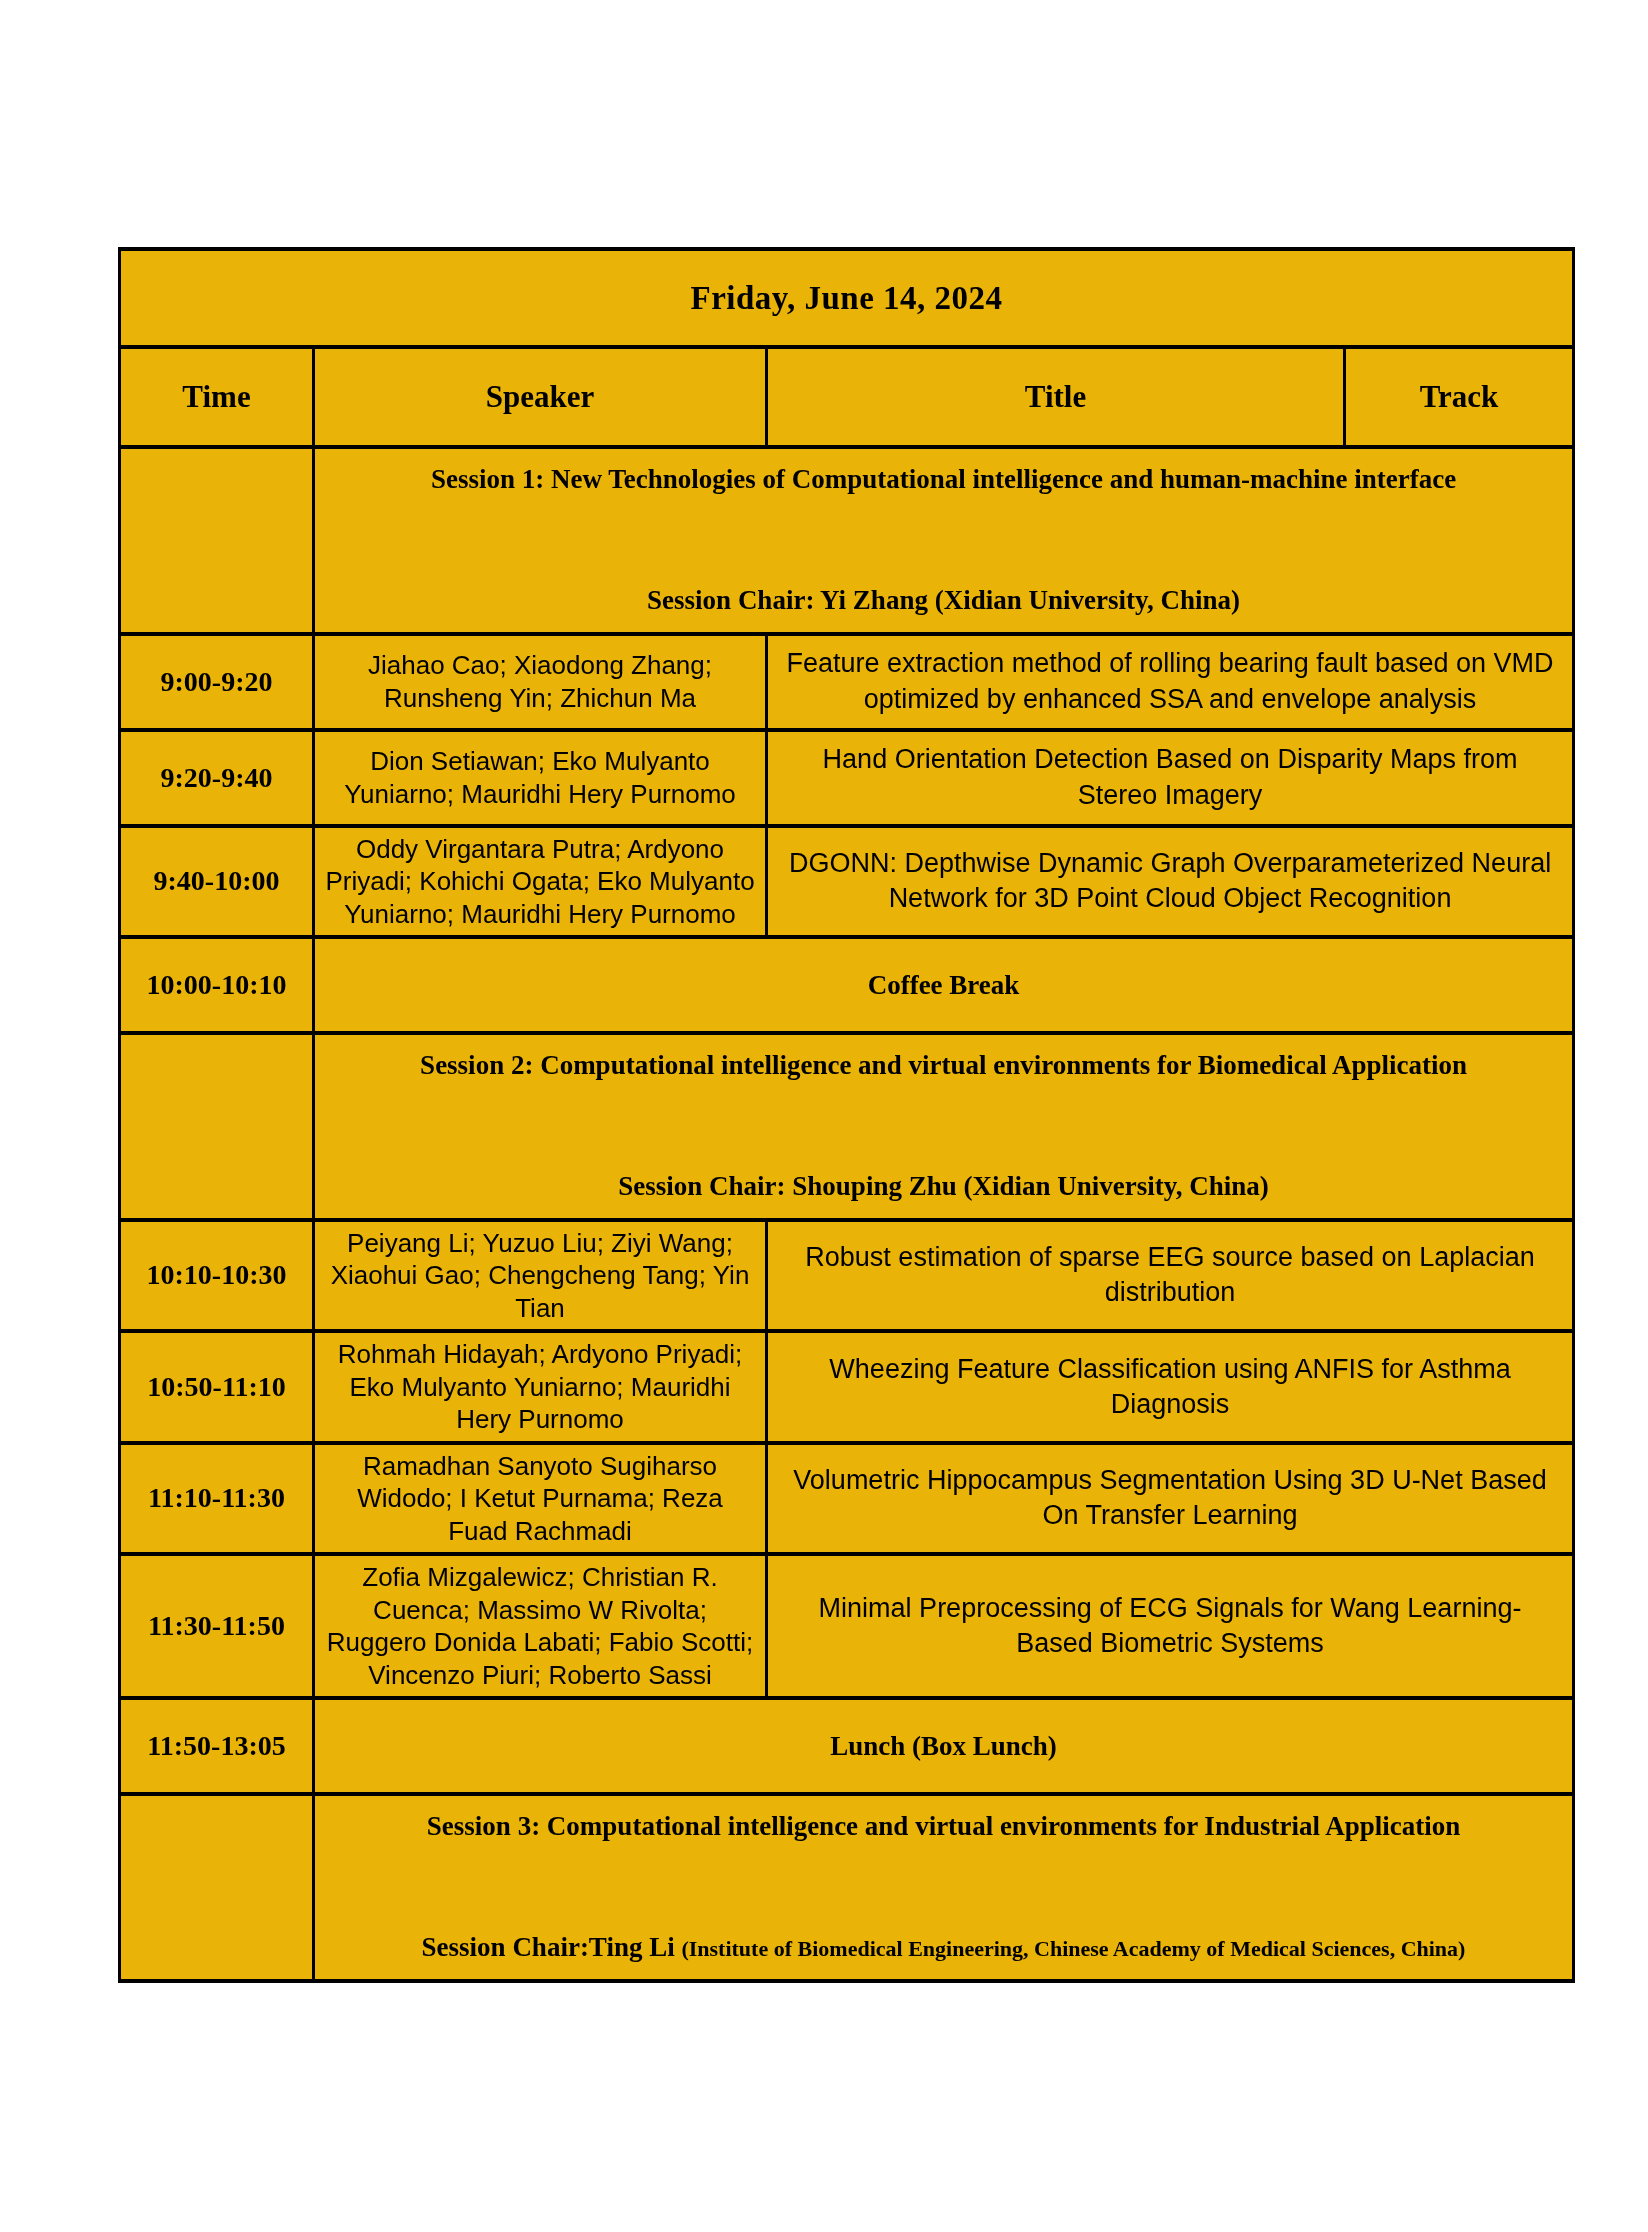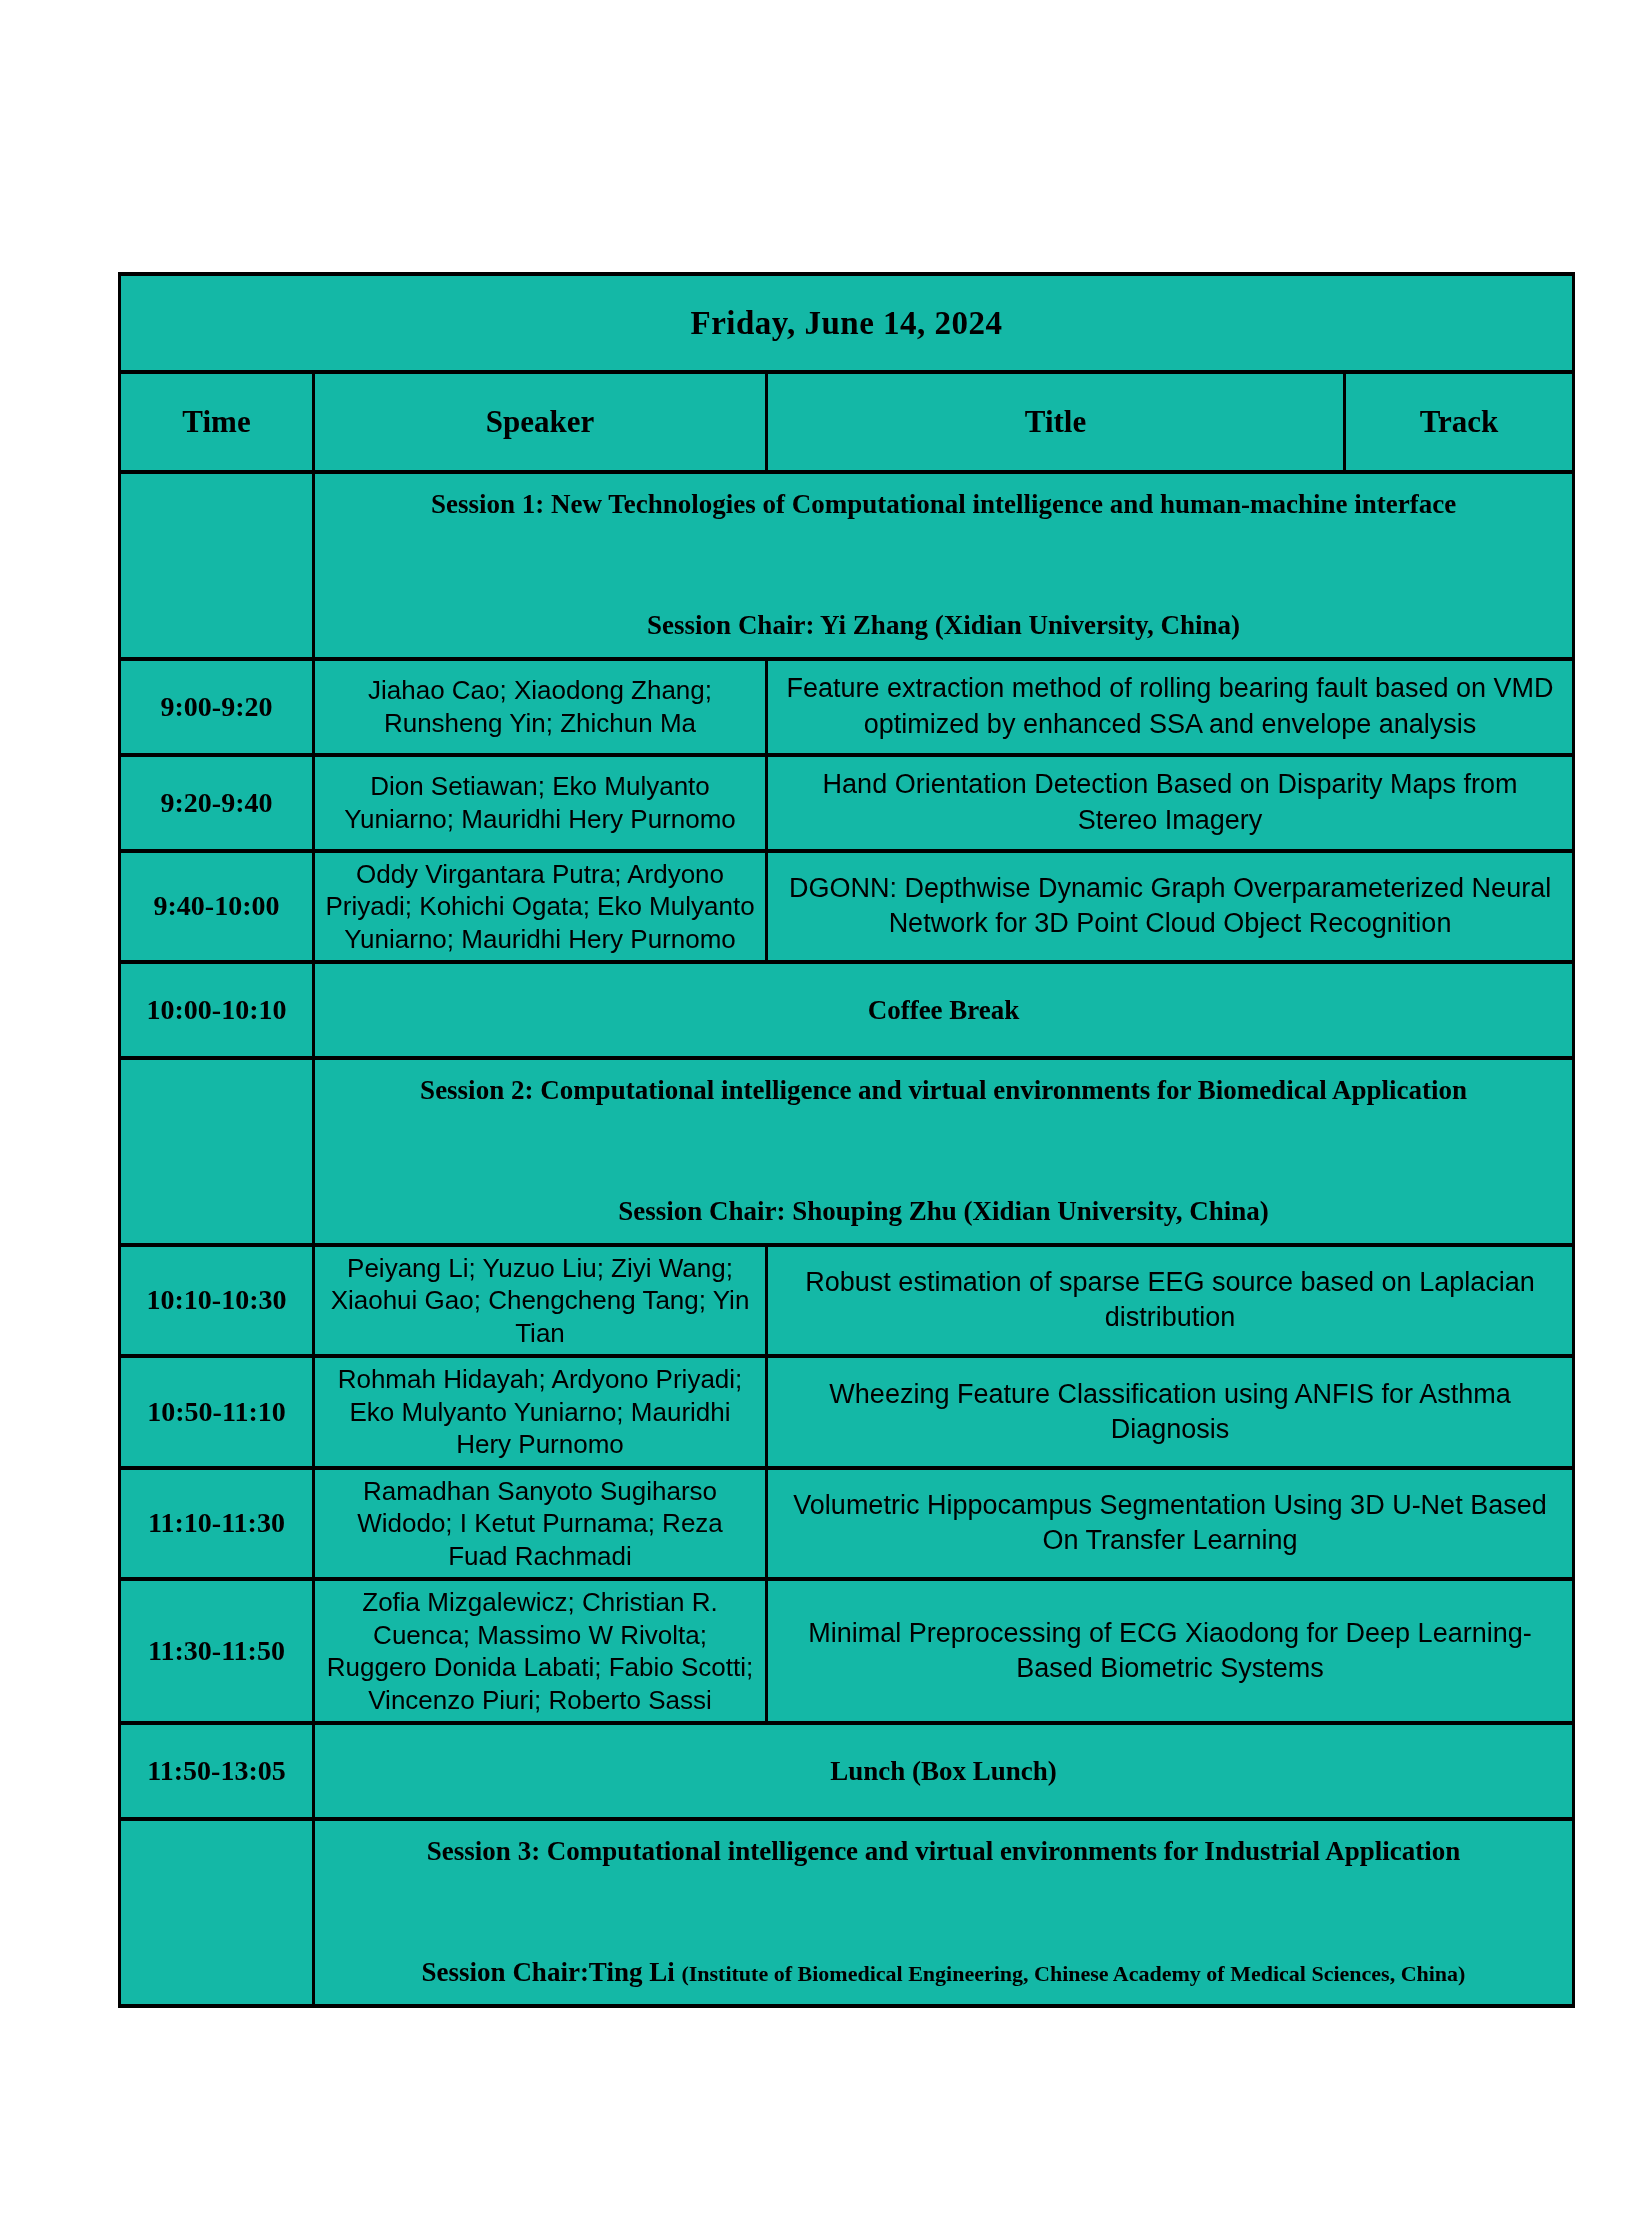--- a/index.html
+++ b/index.html
@@ -14,22 +14,21 @@
     width:1648px; height:2232px;
     background:#ffffff;
     overflow:hidden;
   }
   table.schedule {
     position:absolute;
     left:118px; top:247px;
     width:1454px;
     border-collapse:collapse;
     table-layout:fixed;
-    background:#14b8a6;
-    margin-top:25px;
+    background:#eab308;
   }
   table.schedule td {
     border-left:3px solid #000;
     border-right:3px solid #000;
     border-top:4px solid #000;
     border-bottom:4px solid #000;
     vertical-align:middle;
     text-align:center;
   }
   td.date-cell {
@@ -157,21 +156,21 @@
           <td class="title-cell" colspan="2">Wheezing Feature Classification using ANFIS for Asthma Diagnosis</td>
         </tr>
         <tr>
           <td class="time-cell">11:10-11:30</td>
           <td class="speaker-cell"><span class="lead-author">Ramadhan Sanyoto Sugiharso Widodo</span><span>; I Ketut Purnama; Reza Fuad Rachmadi</span></td>
           <td class="title-cell" colspan="2">Volumetric Hippocampus Segmentation Using 3D U-Net Based On Transfer Learning</td>
         </tr>
         <tr>
           <td class="time-cell">11:30-11:50</td>
           <td class="speaker-cell"><span class="lead-author">Zofia Mizgalewicz</span><span>; Christian R. Cuenca; Massimo W Rivolta; Ruggero Donida Labati; Fabio Scotti; Vincenzo Piuri; Roberto Sassi</span></td>
-          <td class="title-cell" colspan="2">Minimal Preprocessing of ECG Xiaodong for Deep Learning-Based Biometric Systems</td>
+          <td class="title-cell" colspan="2">Minimal Preprocessing of ECG Signals for Wang Learning-Based Biometric Systems</td>
         </tr>
         <tr>
           <td class="time-cell">11:50-13:05</td>
           <td class="break-cell" colspan="3">Lunch (Box Lunch)</td>
         </tr>
         <tr>
           <td class="time-cell"></td>
           <td class="session-cell" colspan="3">
             <div class="session-inner">
               <div class="session-title">Session 3: Computational intelligence and virtual environments for Industrial Application</div>

